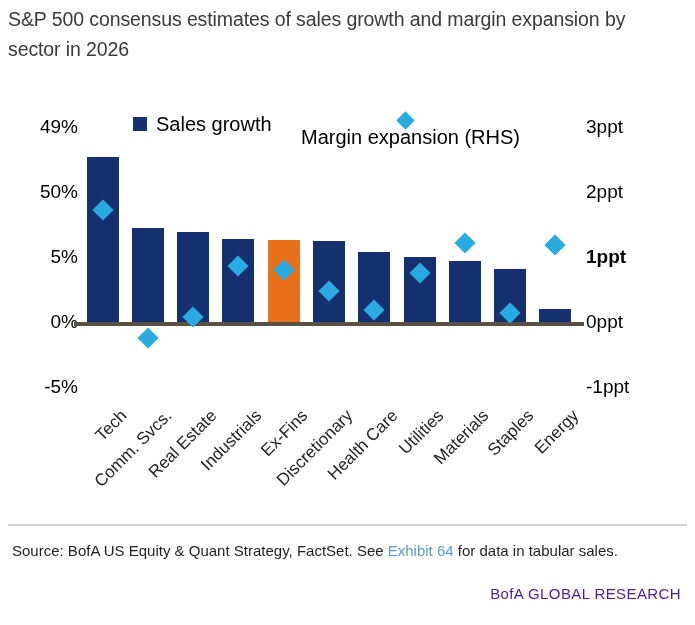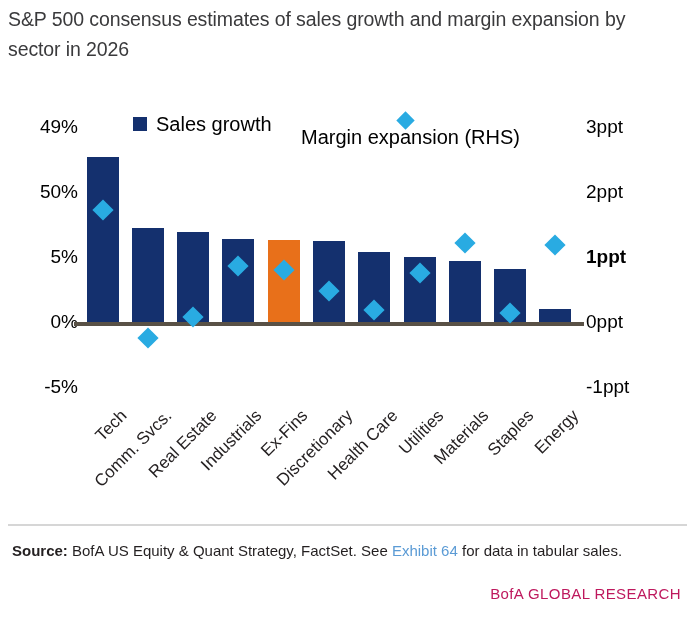--- a/index.html
+++ b/index.html
@@ -145,29 +145,29 @@
   }
   #source {
     position: absolute;
     left: 12px;
     top: 540px;
     width: 675px;
     font-size: 15px;
     line-height: 22px;
     color: #231f20;
   }
-  #source b { font-weight: bold; }
+  #source b { font-weight: normal; }
   #source .link { color: #5b9bd5; }
   #credit {
     position: absolute;
     right: 14px;
     top: 585px;
     font-size: 15px;
     letter-spacing: 0.4px;
-    color: #be185d;
+    color: #4c1d95;
   }
 </style>
 </head>
 <body>
 
 <div id="chart-title">S&amp;P 500 consensus estimates of sales growth and margin expansion by sector in 2026</div>
 
 <div id="chart-area">
 
   <div id="legend">

